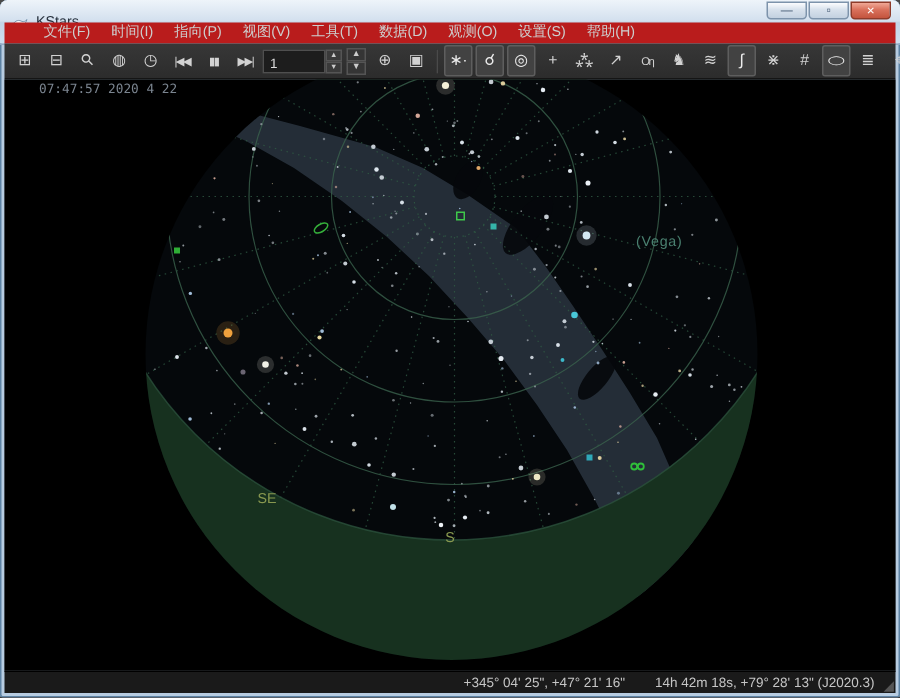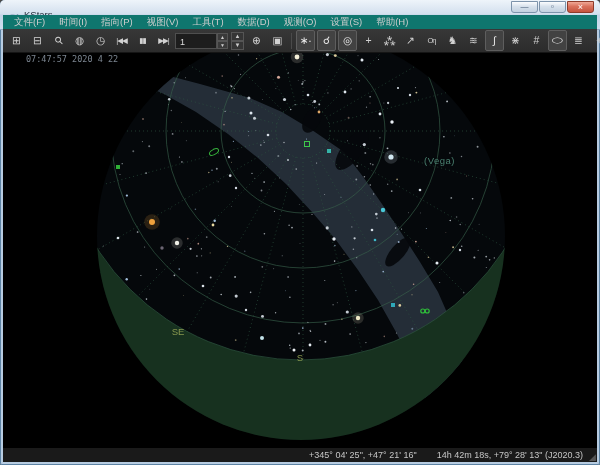--- a/index.html
+++ b/index.html
@@ -11,21 +11,21 @@
     display:flex;align-items:center;border-bottom:1px solid #93abc4;box-sizing:border-box;}
   .app-icon{width:12px;height:11px;margin:0 5px 0 7px;display:inline-block;}
   .title-text{font-size:9.5px;color:#27313d;}
   .winbtns{position:absolute;right:6px;top:1px;display:flex;gap:1px;}
   .wbtn{width:27px;height:12px;border-radius:0 0 3px 3px;border:1px solid #7d93ab;box-sizing:border-box;
     background:linear-gradient(#fbfcfe,#d7e1ec 45%,#c3d1e0);color:#39506b;font-size:8px;line-height:10px;
     text-align:center;cursor:default;}
   .wbtn.close{background:linear-gradient(#f0a896,#d9715c 45%,#c4543e);border-color:#8e3b2a;color:#fff;font-size:9px;}
   
   .frame{position:absolute;left:3px;top:15px;width:594px;}
-  .menubar{height:14px;background:#0f766e;display:flex;padding-left:4px;}
+  .menubar{height:14px;background:#b91c1c;display:flex;padding-left:19px;}
   .menu-item{font-size:9.5px;color:#cdcdcd;padding:0 7px;line-height:14px;}
   .toolbar{height:24px;background:linear-gradient(#373737,#2c2c2c);display:flex;align-items:center;
     padding-left:3px;border-bottom:1px solid #151515;box-sizing:border-box;}
   .tbtn{min-width:17px;height:19px;margin:0 1px;border:1px solid transparent;border-radius:2px;
     display:flex;align-items:center;justify-content:center;color:#d2d2d2;}
   .tbtn.pressed{background:#424242;border-color:#5e5e5e;color:#ececec;}
   .tbtn .glyph{font-size:10.5px;line-height:1;}
   .tbtn .glyph.small{font-size:7.5px;letter-spacing:-1px;}
   .tbtn .glyph.squash{transform:scaleY(.55);}
   .tbtn .glyph.rot45{display:inline-block;transform:rotate(-45deg);}

